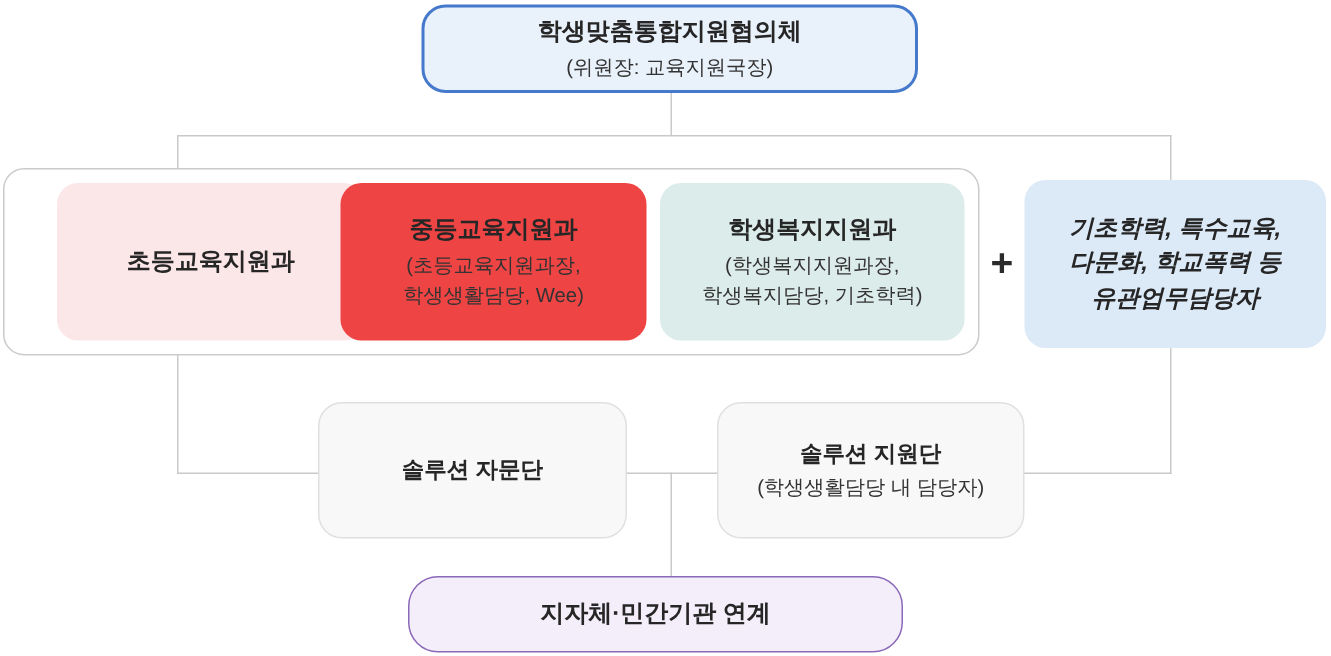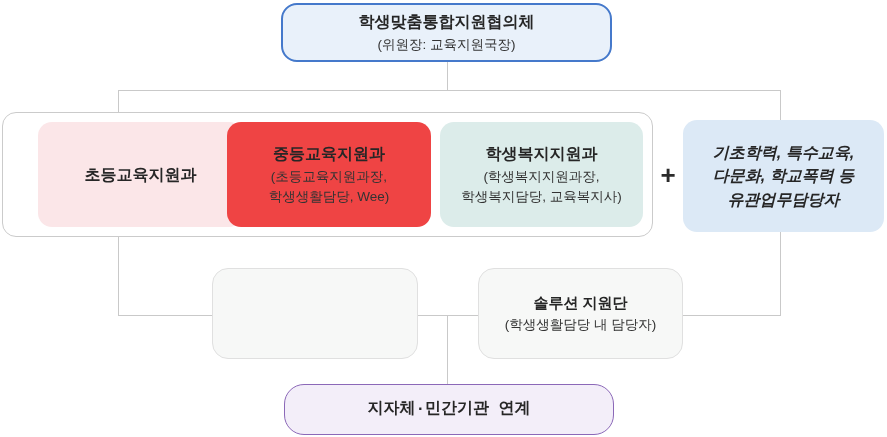--- a/index.html
+++ b/index.html
@@ -53,22 +53,22 @@
   .plus {
     position: absolute; left: 651px; top: 153px; width: 34px; height: 44px;
     display: flex; align-items: center; justify-content: center;
     font-size: 26px; font-weight: bold; color: #2b2b2b;
   }
   .solution { top: 268px; height: 91px; background: #f7f8f7; border: 1px solid #e0e0e0; border-radius: 16px; }
   .solution-1 { left: 212px; width: 206px; }
   .solution-2 { left: 478px; width: 205px; }
   .solution .title { font-size: 15px; }
   .bottom-box {
-    left: 284px; top: 384px; width: 330px; height: 51px;
-    background: #f3eef9; border: 1.5px solid #8b68b8; border-radius: 20px; font-family: Liberation Mono, monospace;
+    left: 272px; top: 384px; width: 330px; height: 51px;
+    background: #f3eef9; border: 1.5px solid #8b68b8; border-radius: 20px;
   }
 </style>
 </head>
 <body>
 
 <div class="stage">
 
   <div class="line v-top"></div>
   <div class="line h-top"></div>
   <div class="line v-left"></div>
@@ -89,32 +89,33 @@
 
   <div class="box dept dept-2">
     <div class="title">중등교육지원과</div>
     <div class="sub">(초등교육지원과장,
 학생생활담당, Wee)</div>
   </div>
 
   <div class="box dept dept-3">
     <div class="title">학생복지지원과</div>
     <div class="sub">(학생복지지원과장,
-학생복지담당, 교육복지사)</div>
+학생복지담당, 기초학력)</div>
   </div>
 
   <div class="plus">+</div>
 
   <div class="box related-box">
     <div class="title">기초학력, 특수교육,
 다문화, 학교폭력 등
 유관업무담당자</div>
   </div>
 
   <div class="box solution solution-1">
+    <div class="title">솔루션 자문단</div>
   </div>
 
   <div class="box solution solution-2">
     <div class="title">솔루션 지원단</div>
     <div class="sub">(학생생활담당 내 담당자)</div>
   </div>
 
   <div class="box bottom-box">
     <div class="title">지자체·민간기관 연계</div>
   </div>

